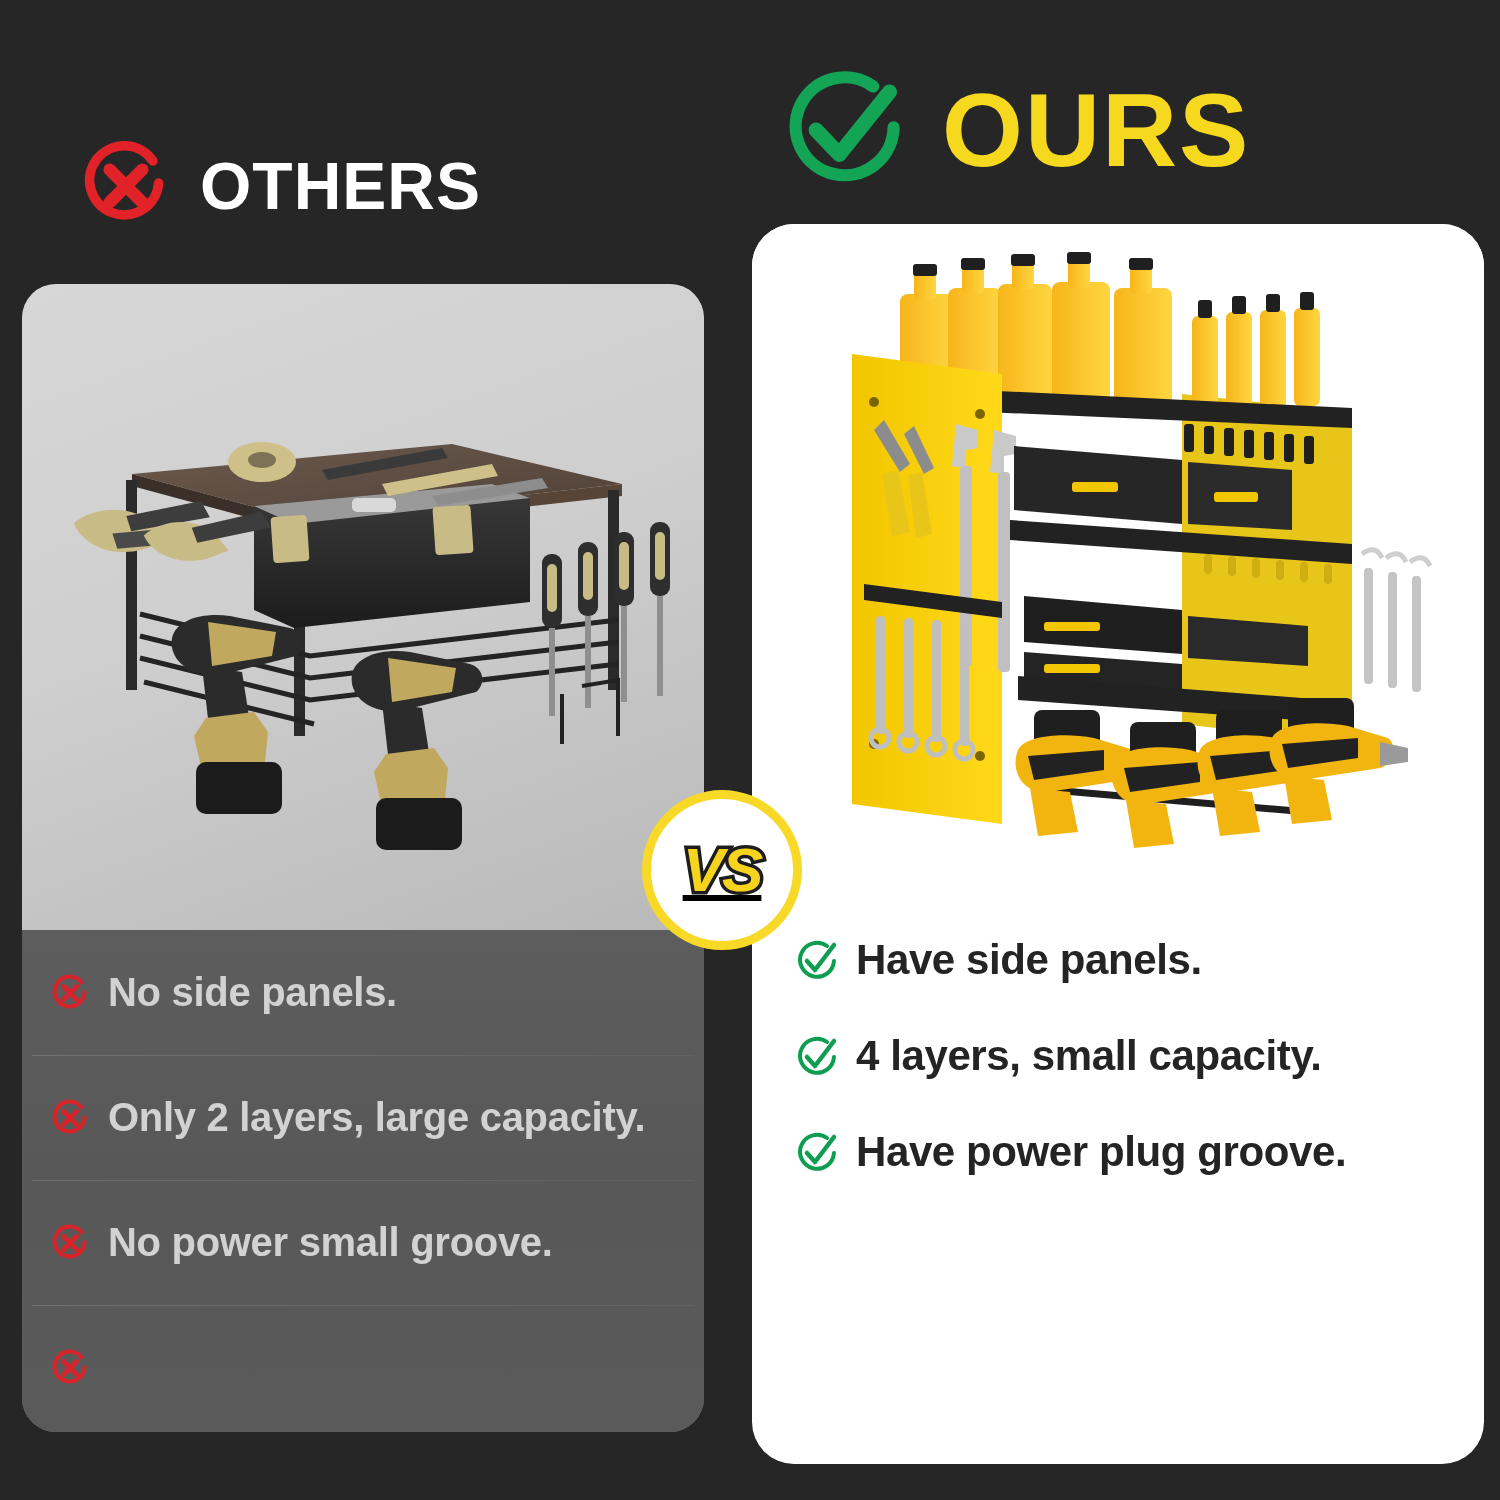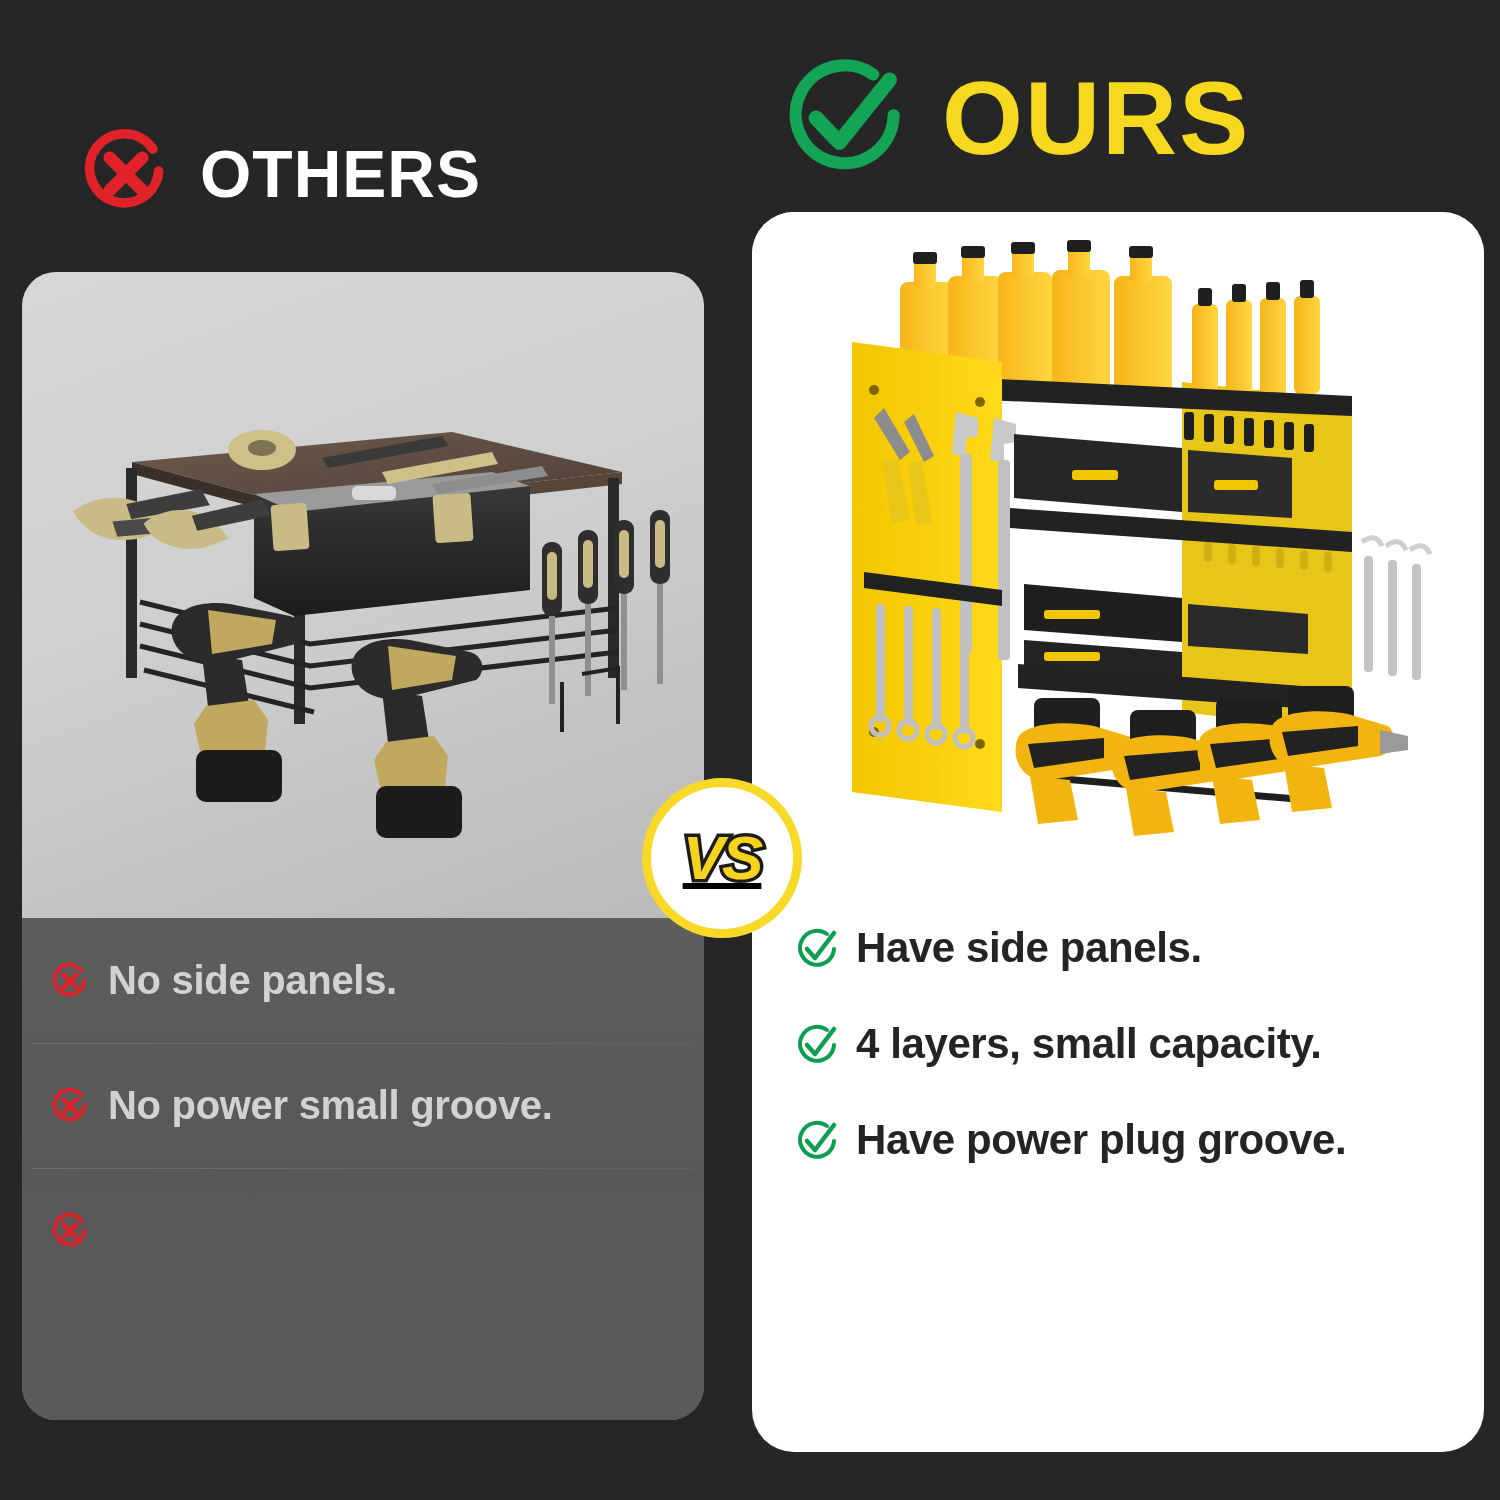--- a/index.html
+++ b/index.html
@@ -3,21 +3,21 @@
 <meta charset="utf-8">
 <style>
   html,body{margin:0;padding:0;}
   body{
     width:1500px;height:1500px;
     background:#262626;
     font-family:"Liberation Sans", sans-serif;
     overflow:hidden;
     position:relative;
   }
-  .stage{position:absolute;inset:0;}
+  .stage{position:absolute;inset:0;margin-top:12px;}
 
   
   .hdr{position:absolute;display:flex;align-items:center;}
   .hdr-others{left:78px;top:126px;}
   .hdr-ours{left:778px;top:50px;}
 
   .mark{position:relative;flex:0 0 auto;}
   .mark svg{display:block;}
 
   .hdr-title{
@@ -223,20 +223,30 @@
         <span class="txt">No side panels.</span>
       </div>
       <div class="row-left">
         <span class="mark">
           <svg width="44" height="44" viewBox="0 0 100 100">
             <path d="M76 26 A34 34 0 1 0 83 48" fill="none" stroke="#D8232A" stroke-width="9" stroke-linecap="round"></path>
             <path d="M35 35 L65 65" stroke="#D8232A" stroke-width="11" stroke-linecap="round"></path>
             <path d="M65 35 L35 65" stroke="#D8232A" stroke-width="11" stroke-linecap="round"></path>
           </svg>
         </span>
+        <span class="txt">Only 2 layers, large capacity.</span>
+      </div>
+      <div class="row-left">
+        <span class="mark">
+          <svg width="44" height="44" viewBox="0 0 100 100">
+            <path d="M76 26 A34 34 0 1 0 83 48" fill="none" stroke="#D8232A" stroke-width="9" stroke-linecap="round"></path>
+            <path d="M35 35 L65 65" stroke="#D8232A" stroke-width="11" stroke-linecap="round"></path>
+            <path d="M65 35 L35 65" stroke="#D8232A" stroke-width="11" stroke-linecap="round"></path>
+          </svg>
+        </span>
         <span class="txt">No power small groove.</span>
       </div>
       <div class="row-left">
         <span class="mark">
           <svg width="44" height="44" viewBox="0 0 100 100">
             <path d="M76 26 A34 34 0 1 0 83 48" fill="none" stroke="#D8232A" stroke-width="9" stroke-linecap="round"></path>
             <path d="M35 35 L65 65" stroke="#D8232A" stroke-width="11" stroke-linecap="round"></path>
             <path d="M65 35 L35 65" stroke="#D8232A" stroke-width="11" stroke-linecap="round"></path>
           </svg>
         </span>

